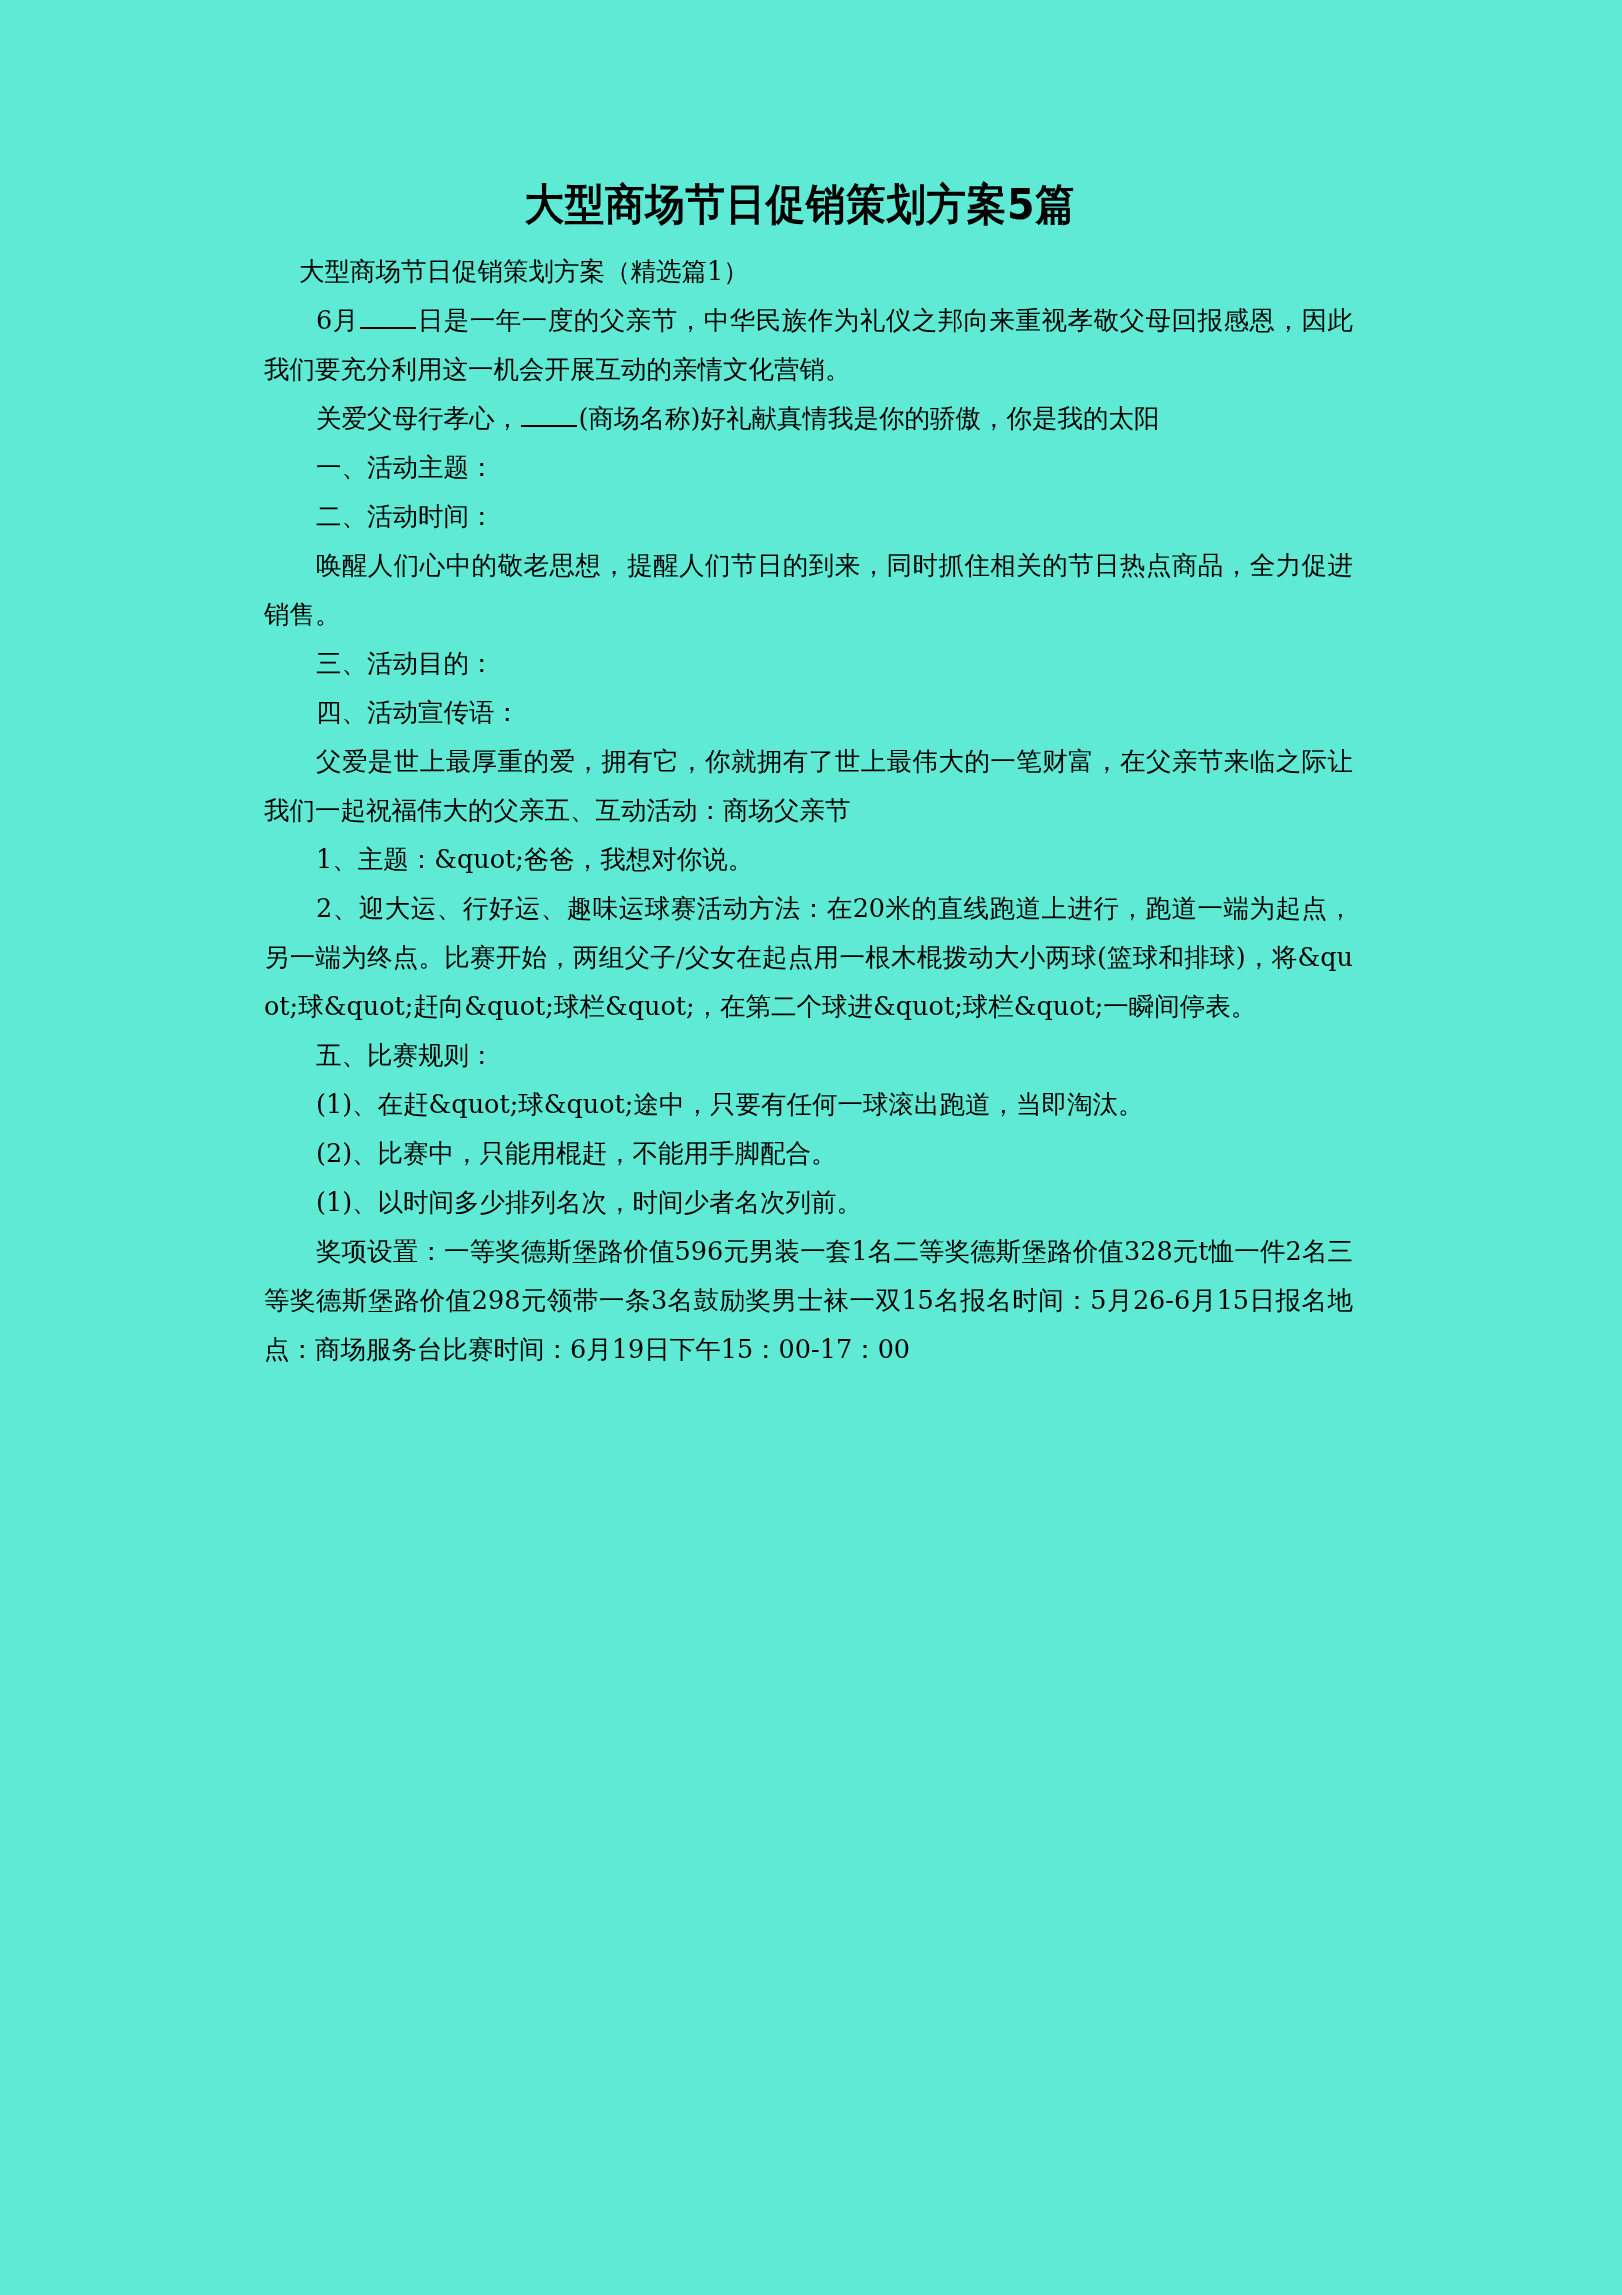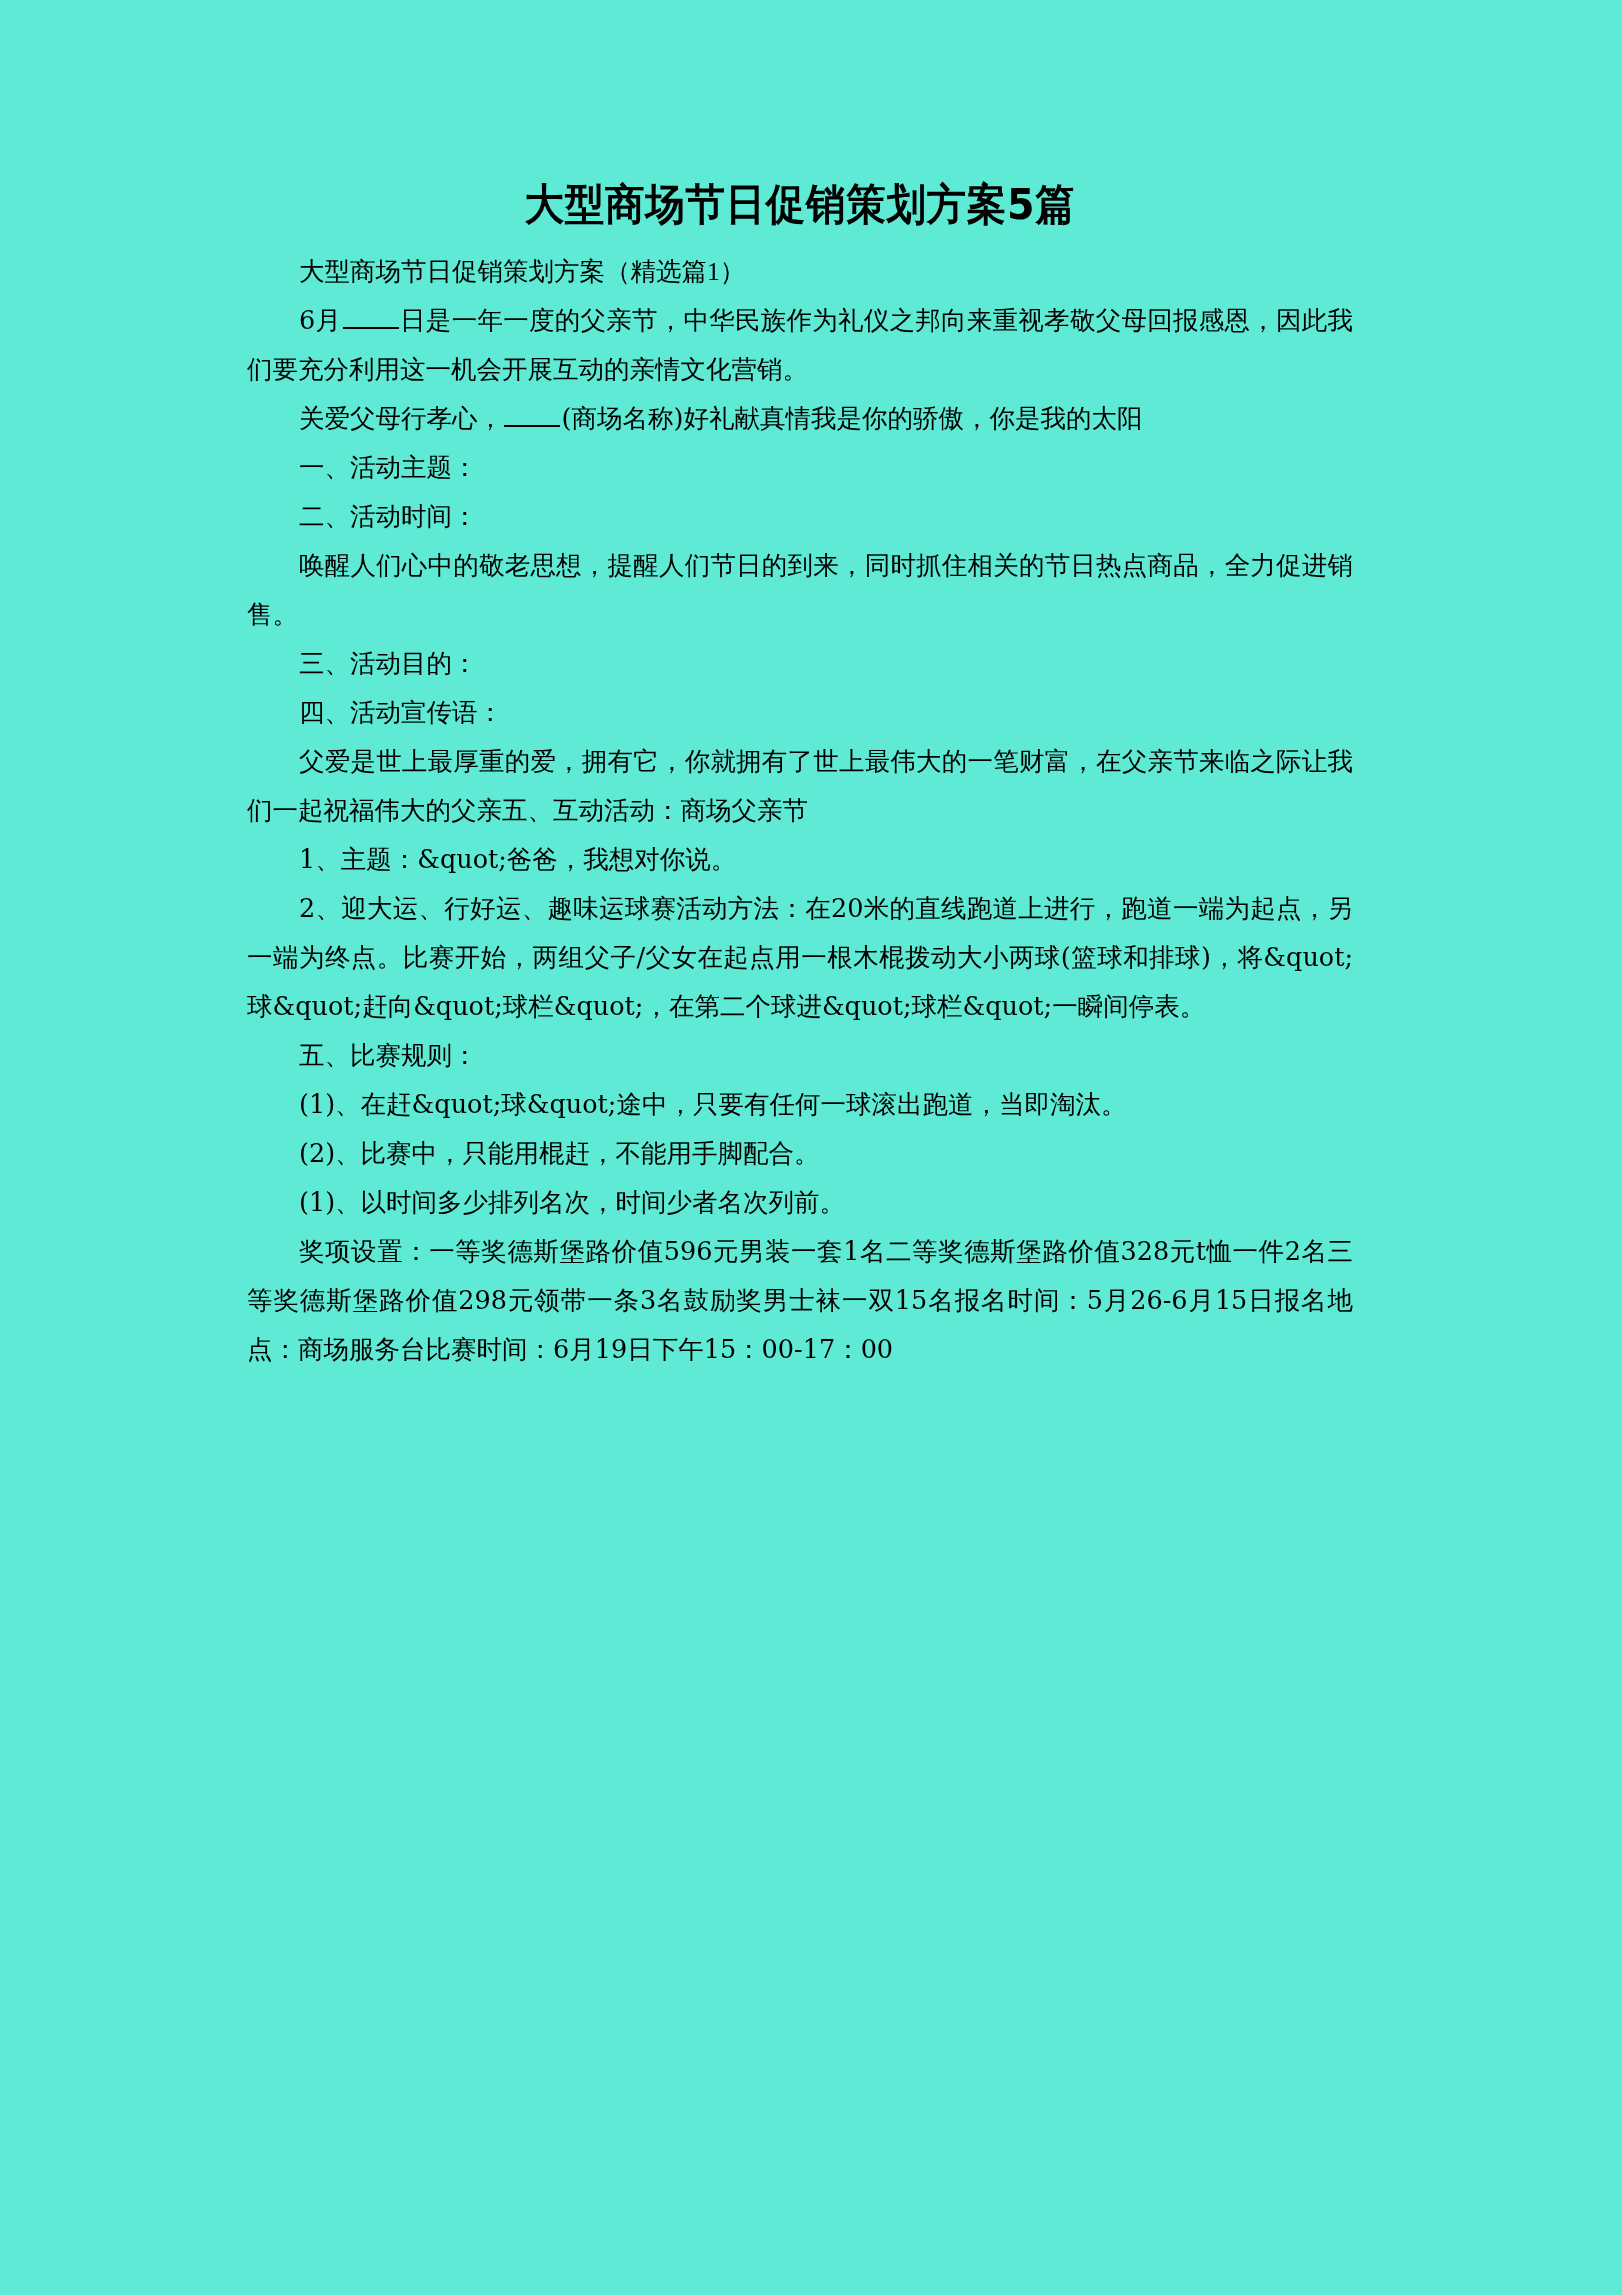--- a/index.html
+++ b/index.html
@@ -44,35 +44,35 @@
     font-size: 25.5px;
     line-height: 49px;
     text-align: justify;
     text-justify: inter-ideograph;
     margin: 0 0 0 0;
     color: #000;
     word-break: break-all;
   }
   .para.indent {
     text-indent: 52px;
+    margin-left: 17px;
   }
   .blank-fill {
     display: inline-block;
     min-width: 56px;
     border-bottom: 2px solid #000;
     vertical-align: baseline;
     height: 0.95em;
     margin: 0 1.3px;
   }
   .subtitle-line {
     font-size: 25.5px;
     line-height: 49px;
     text-indent: 52px;
     margin: 0;
-    font-family: Liberation Serif, serif;
   }
 </style>
 </head>
 <body>
 
 <div class="page">
   <div class="content">
 
     <h1 class="doc-title">大型商场节日促销策划方案5篇</h1>
 

